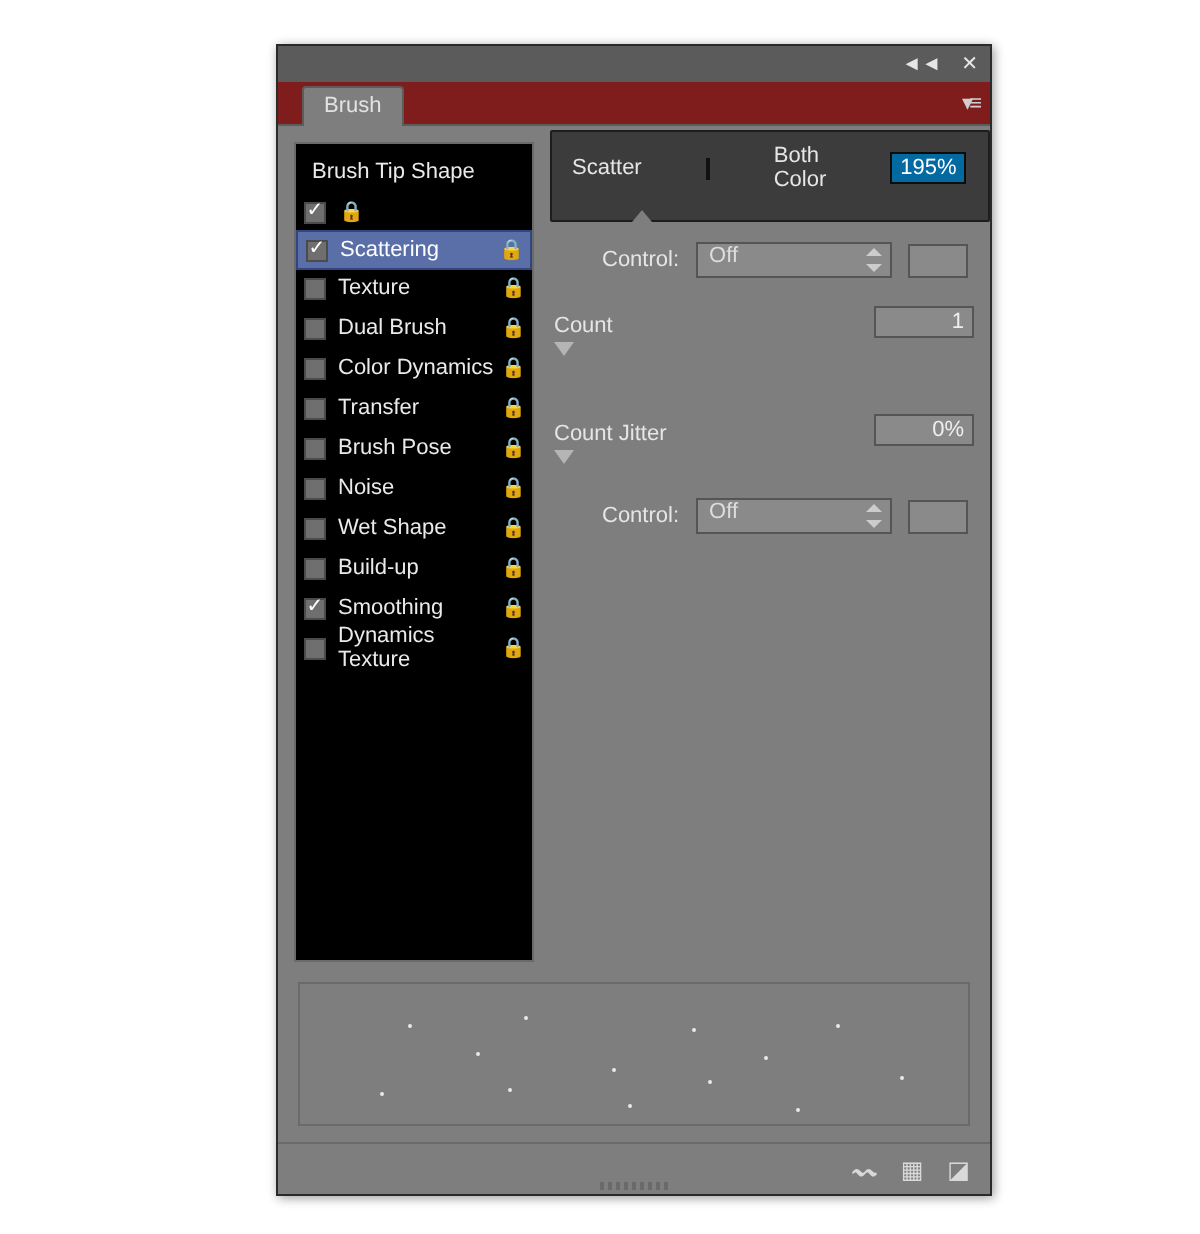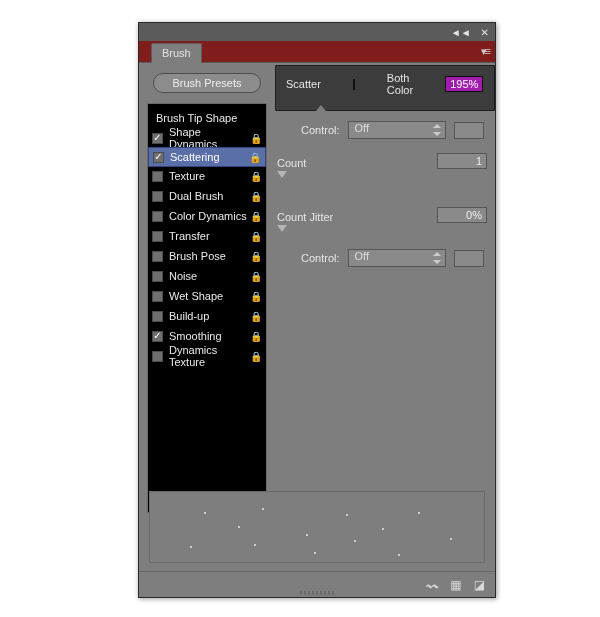--- a/index.html
+++ b/index.html
@@ -19,21 +19,21 @@
   .row .ck{color:#fff;font-size:10px;line-height:1}
   .row .lbl{flex:1;color:#eaeaea}
   .row .lock{width:14px;text-align:center;color:#cfcfcf;font-size:10px;margin-right:2px}
   .row.header{font-weight:normal}
   .row.header .lbl{margin-left:4px}
   .row.selected{background:#5a6ea8;border:1px solid #32457e;margin:-1px 0}
   .row.selected .lbl{color:#fff}
   .right{flex:1;position:relative}
   .darkbox{position:absolute;left:-2px;right:-8px;top:-6px;background:#3c3c3c;border:1px solid #1d1d1d;padding:6px 12px 14px 10px;border-radius:1px;display:flex;align-items:center;gap:32px}
   .darkbox .dcb{width:11px;height:11px;border:1px solid #111;background:#2c2c2c}
-  .numfield{background:#a21caf;border:1px solid #0c0c0c;width:50px;text-align:center;padding:1px 4px;color:#fff;margin-left:auto}
+  .numfield{background:#0369a1;border:1px solid #0c0c0c;width:50px;text-align:center;padding:1px 4px;color:#fff;margin-left:auto}
   .tri{position:absolute;left:40px;bottom:-1px;width:0;height:0;border-left:5px solid transparent;border-right:5px solid transparent;border-bottom:6px solid #7e7e7e}
   .ctrlrow{display:flex;align-items:center;gap:8px;margin-top:50px;margin-bottom:14px}
   .ctrlrow.mt{margin-top:14px}
   .dd{background:#8a8a8a;border:1px solid #555;width:98px;height:17px;padding:0 16px 16px 6px;color:#ddd;position:relative}
   .dd::after{content:"";position:absolute;right:4px;top:2px;width:0;height:0;border-left:4px solid transparent;border-right:4px solid transparent;border-bottom:4px solid #ccc}
   .dd::before{content:"";position:absolute;right:4px;bottom:2px;width:0;height:0;border-left:4px solid transparent;border-right:4px solid transparent;border-top:4px solid #ccc}
   .ddpad{width:30px;height:17px;background:#8a8a8a;border:1px solid #555}
   .lblrow{display:flex;align-items:flex-end;margin-top:8px}
   .lblrow .val{background:#8a8a8a;border:1px solid #555;width:50px;text-align:right;padding:1px 4px;color:#eee;margin-left:auto}
   .slider{height:10px;position:relative;margin-top:2px}
@@ -53,30 +53,28 @@
     <span>◄◄</span>
     <span>✕</span>
   </div>
   <div class="tabrow">
     <div class="tab">Brush</div>
     <div class="flyout">▾≡</div>
   </div>
 
   <div class="body">
     <div class="left">
-      <div class="presetbtn">Brush Presets</div>
       <div class="listbox" id="listbox">
           <div class="row header">
             <span class="lbl">Brush Tip Shape</span>
           </div>
           <div class="row">
             <span class="cb">
               <span class="ck">✓</span>
             </span>
-            <span class="lbl">Shape Dynamics</span>
             <span class="lock">🔒</span>
           </div>
           <div class="row selected">
             <span class="cb">
               <span class="ck">✓</span>
             </span>
             <span class="lbl">Scattering</span>
             <span class="lock">🔒</span>
           </div>
           <div class="row">

